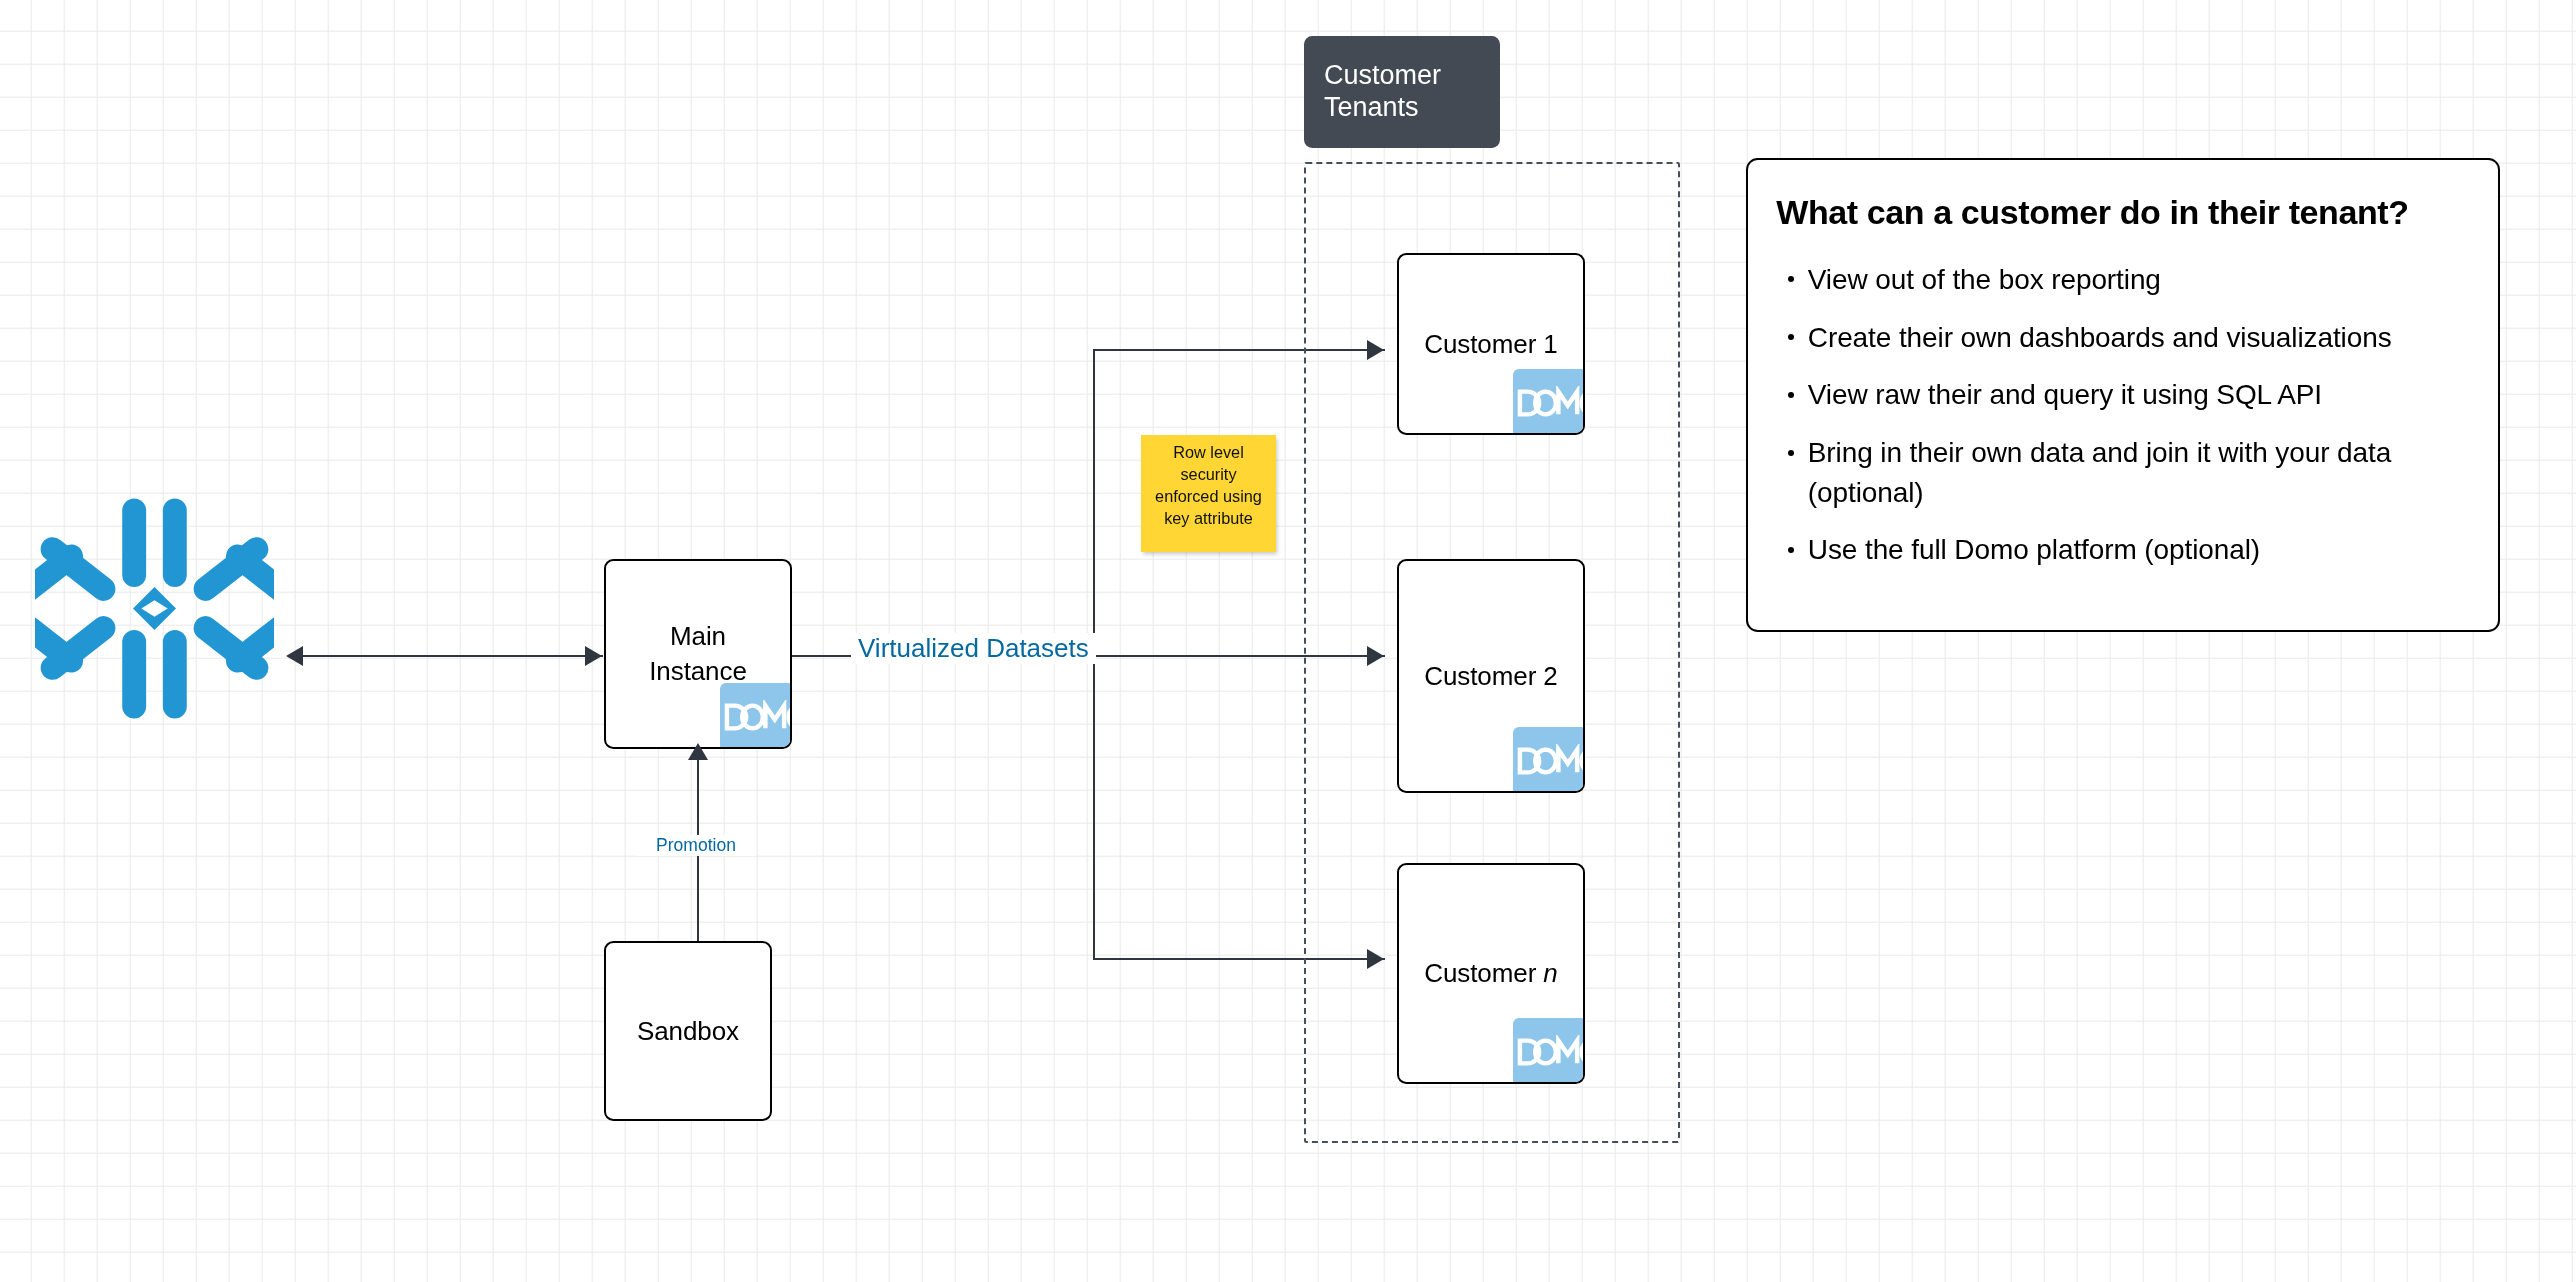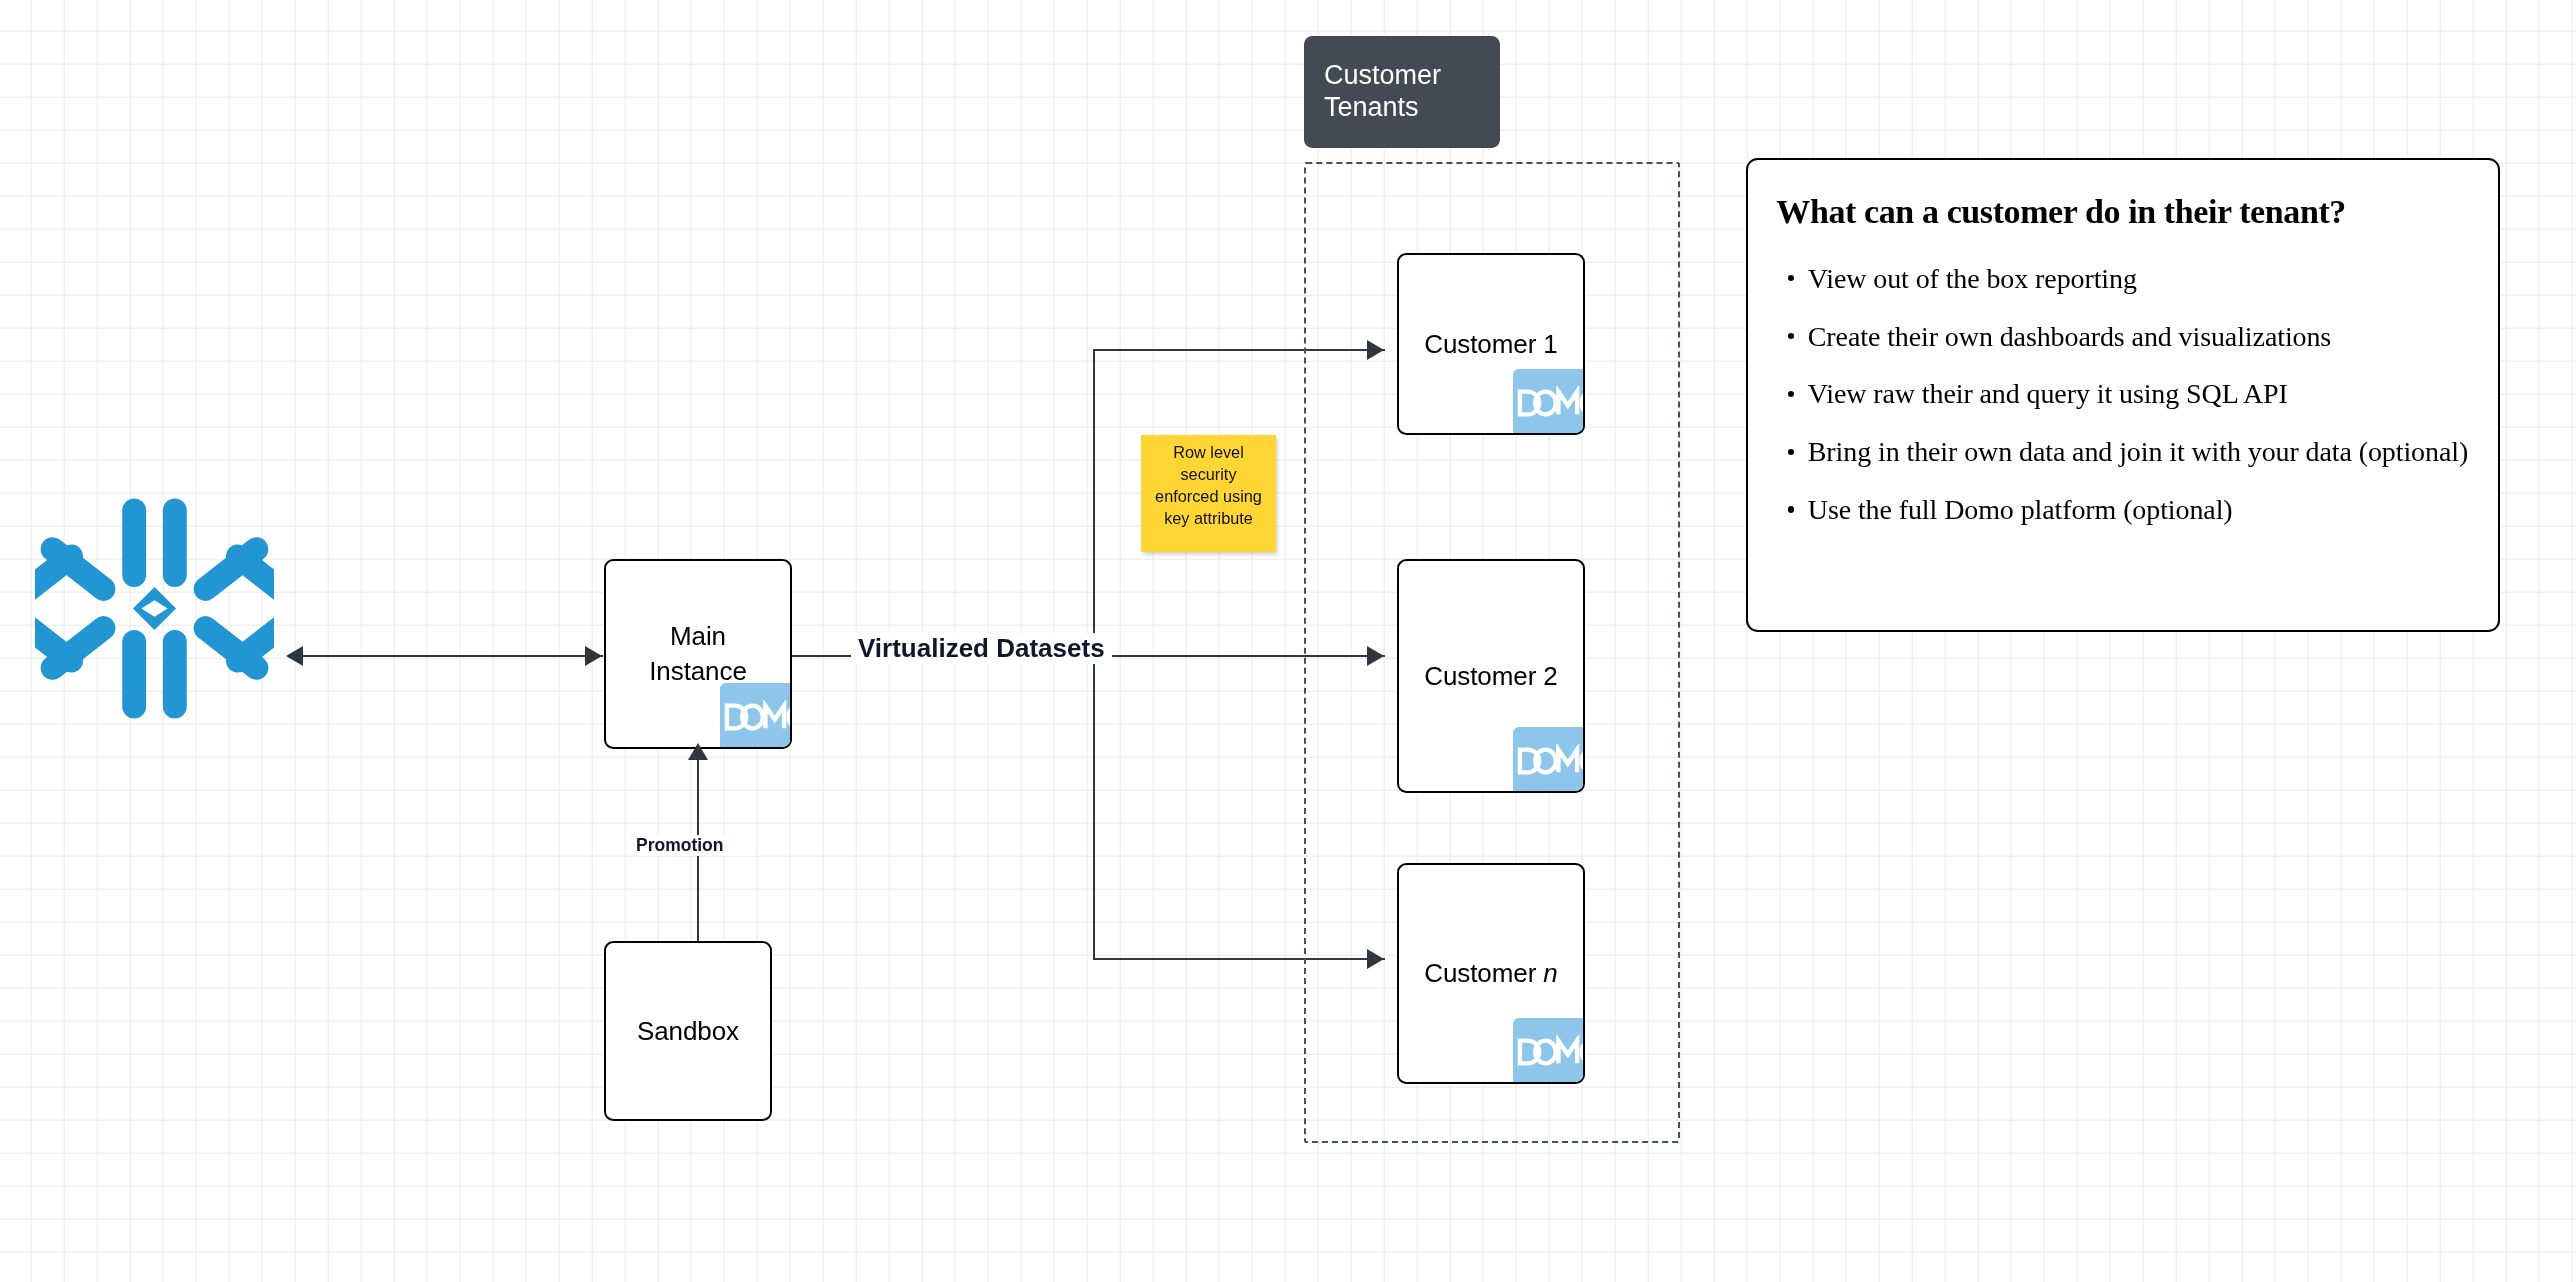--- a/index.html
+++ b/index.html
@@ -96,25 +96,26 @@
   }
   .arrow-up {
     border-left: 10.5px solid transparent;
     border-right: 10.5px solid transparent;
     border-bottom: 17.5px solid #2f3640;
   }
 
   
   .edge-label {
     position: absolute;
-    font-weight: bold;
-    color: #0f172a;
+    font-weight: normal;
+    color: #0369a1;
     background: #ffffff;
     white-space: nowrap;
     z-index: 6;
+    text-align: center;
   }
 
   
   .tenant-container {
     border: 2.9px dashed #444e5c;
     background: transparent;
     border-radius: 2.3px;
   }
 
   
@@ -147,21 +148,20 @@
     z-index: 7;
   }
 
   
   .info-panel {
     background: #ffffff;
     border: 2.9px solid #000000;
     border-radius: 11.7px;
     padding: 23.4px 26px 27px 26px;
     box-sizing: border-box;
-    font-family: Liberation Serif, serif;
   }
   .info-title {
     font-size: 34px;
     font-weight: bold;
     color: #000000;
     letter-spacing: -0.4px;
     margin: 9.3px 0 28px 2.3px;
   }
   .info-list { list-style: none; margin: 0; padding: 0 0 0 9.3px; }
   .info-list li {

